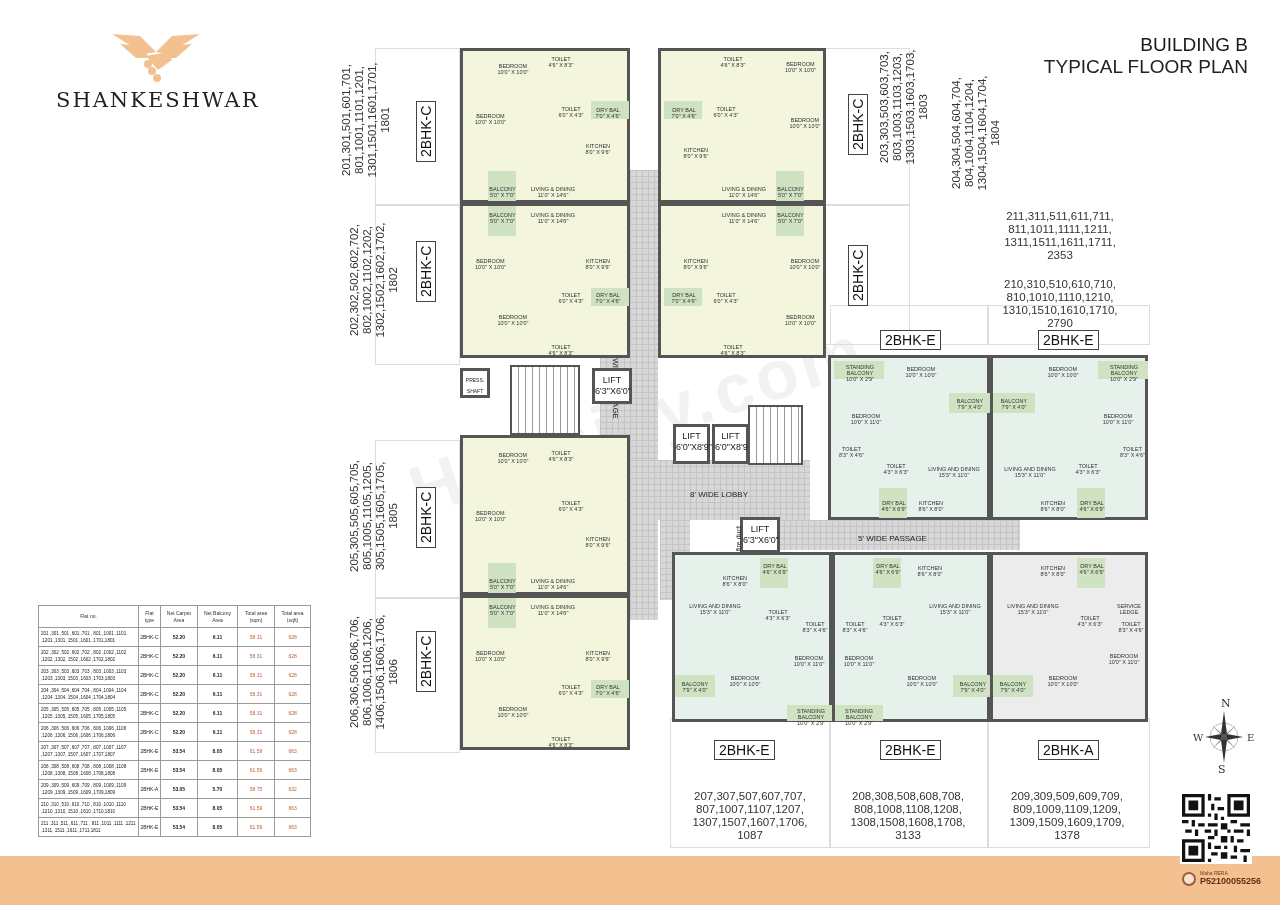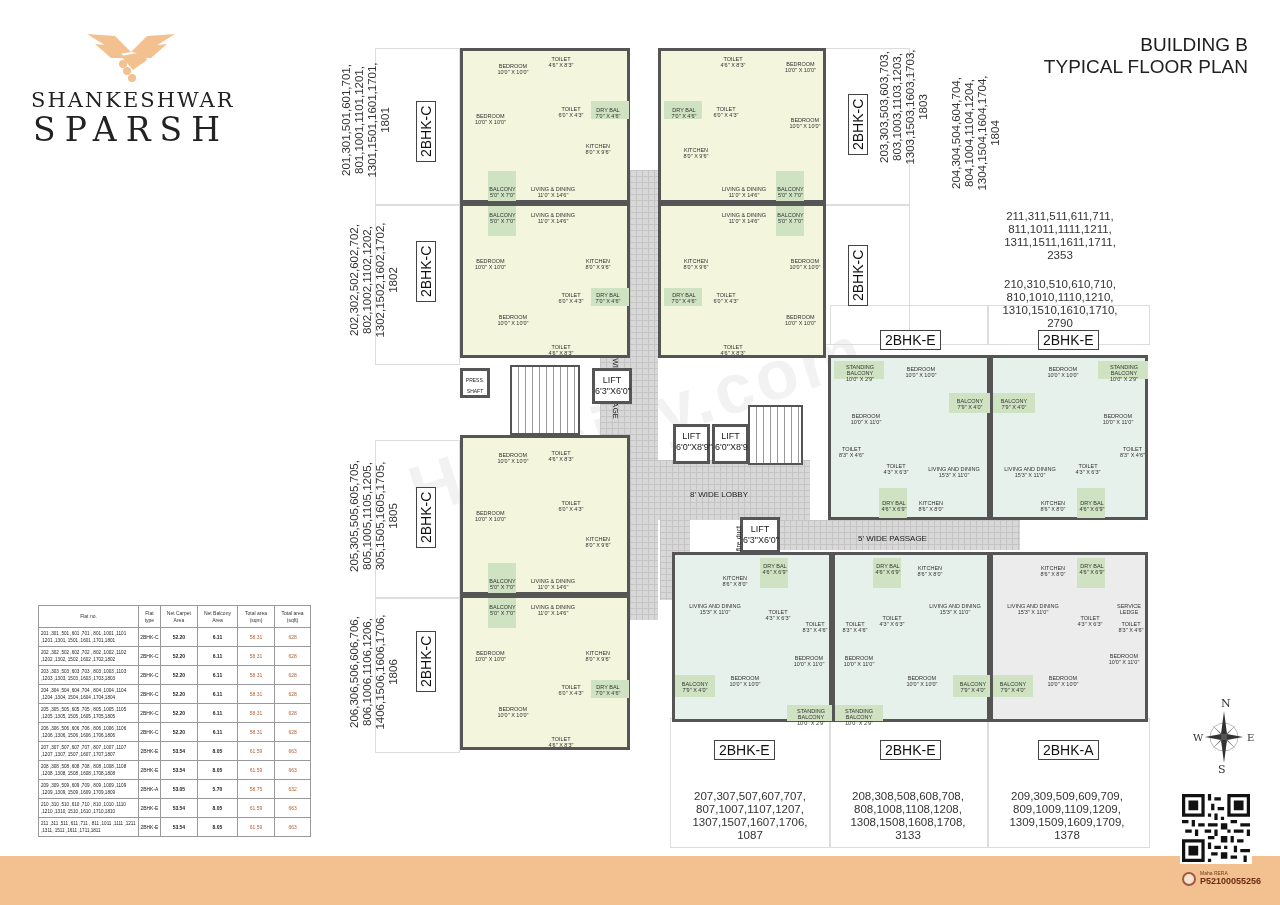--- a/index.html
+++ b/index.html
@@ -1,18 +1,18 @@
 <!DOCTYPE html>
 <html><head>
 <meta charset="utf-8">
 <style>
 *{box-sizing:border-box;margin:0;padding:0}
 body{width:1280px;height:905px;position:relative;background:#fff;font-family:"Liberation Sans",sans-serif;overflow:hidden;color:#222}
 .footer-band{position:absolute;left:0;top:856px;width:1280px;height:49px;background:#f3c18f}
-.logo{position:absolute;left:31px;top:30px;width:200px;text-align:center}
+.logo{position:absolute;left:56px;top:30px;width:200px;text-align:center}
 .logo svg{display:block;margin:0 auto}
 .logo .l1{font-family:"DejaVu Serif",serif;font-size:21px;letter-spacing:2px;color:#222;margin-top:6px}
 .logo .l2{font-family:"DejaVu Serif",serif;font-size:33px;letter-spacing:9px;color:#222;line-height:36px}
 .title{position:absolute;right:32px;top:34px;text-align:right}
 .title .t1{font-weight:normal;font-size:19px;color:#1b1b1b}
 .title .t2{font-size:19px;color:#222;}
 .vlabel{position:absolute;font-size:11.5px;line-height:13px;color:#333;text-align:center;white-space:pre-line;transform-origin:left top;transform:rotate(-90deg)}
 .hlabel{position:absolute;font-size:11.5px;line-height:13px;color:#333;text-align:center;white-space:pre-line}
 .tag{position:absolute;border:1px solid #444;background:#fff;font-size:14px;padding:1px 4px;color:#111;white-space:nowrap}
 .tag.v{transform-origin:left top;transform:rotate(-90deg)}
@@ -49,21 +49,20 @@
     <path d="M2 4 L30 6 L46 22 L34 24 Z" fill="#f3c18f"></path>
     <path d="M10 14 L30 16 L40 28 L26 28 Z" fill="#f3c18f"></path>
     <path d="M90 4 L62 6 L46 22 L58 24 Z" fill="#f3c18f"></path>
     <path d="M82 14 L62 16 L52 28 L66 28 Z" fill="#f3c18f"></path>
     <path d="M36 26 L58 22 L62 30 L48 40 Z" fill="#f3c18f"></path>
     <circle cx="38" cy="34" r="4" fill="#f3c18f"></circle>
     <circle cx="42" cy="41" r="4" fill="#f3c18f"></circle>
     <circle cx="47" cy="48" r="4" fill="#f3c18f"></circle>
   </svg>
   <div class="l1">SHANKESHWAR</div>
-  <div class="l2">SPARSH</div>
 </div>
 
 <div class="title">
   <div class="t1">BUILDING B</div>
   <div class="t2">TYPICAL FLOOR PLAN</div>
 </div>
 
 <div class="watermark">Housiey.com</div>
 
 <div class="frame" style="left:375px;top:48px;width:85px;height:157px"></div>

